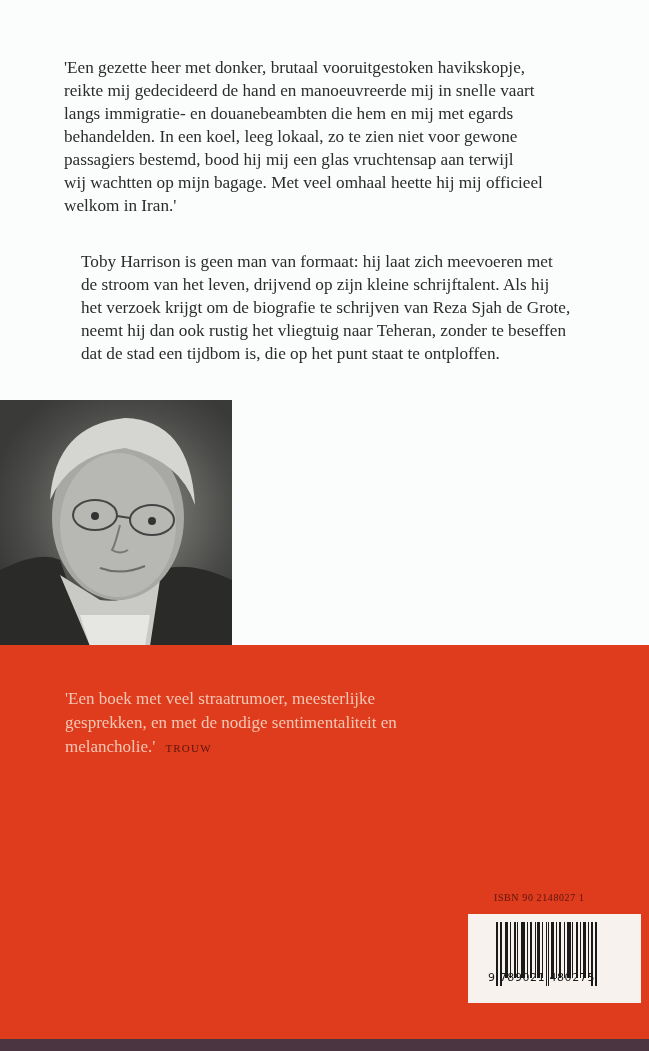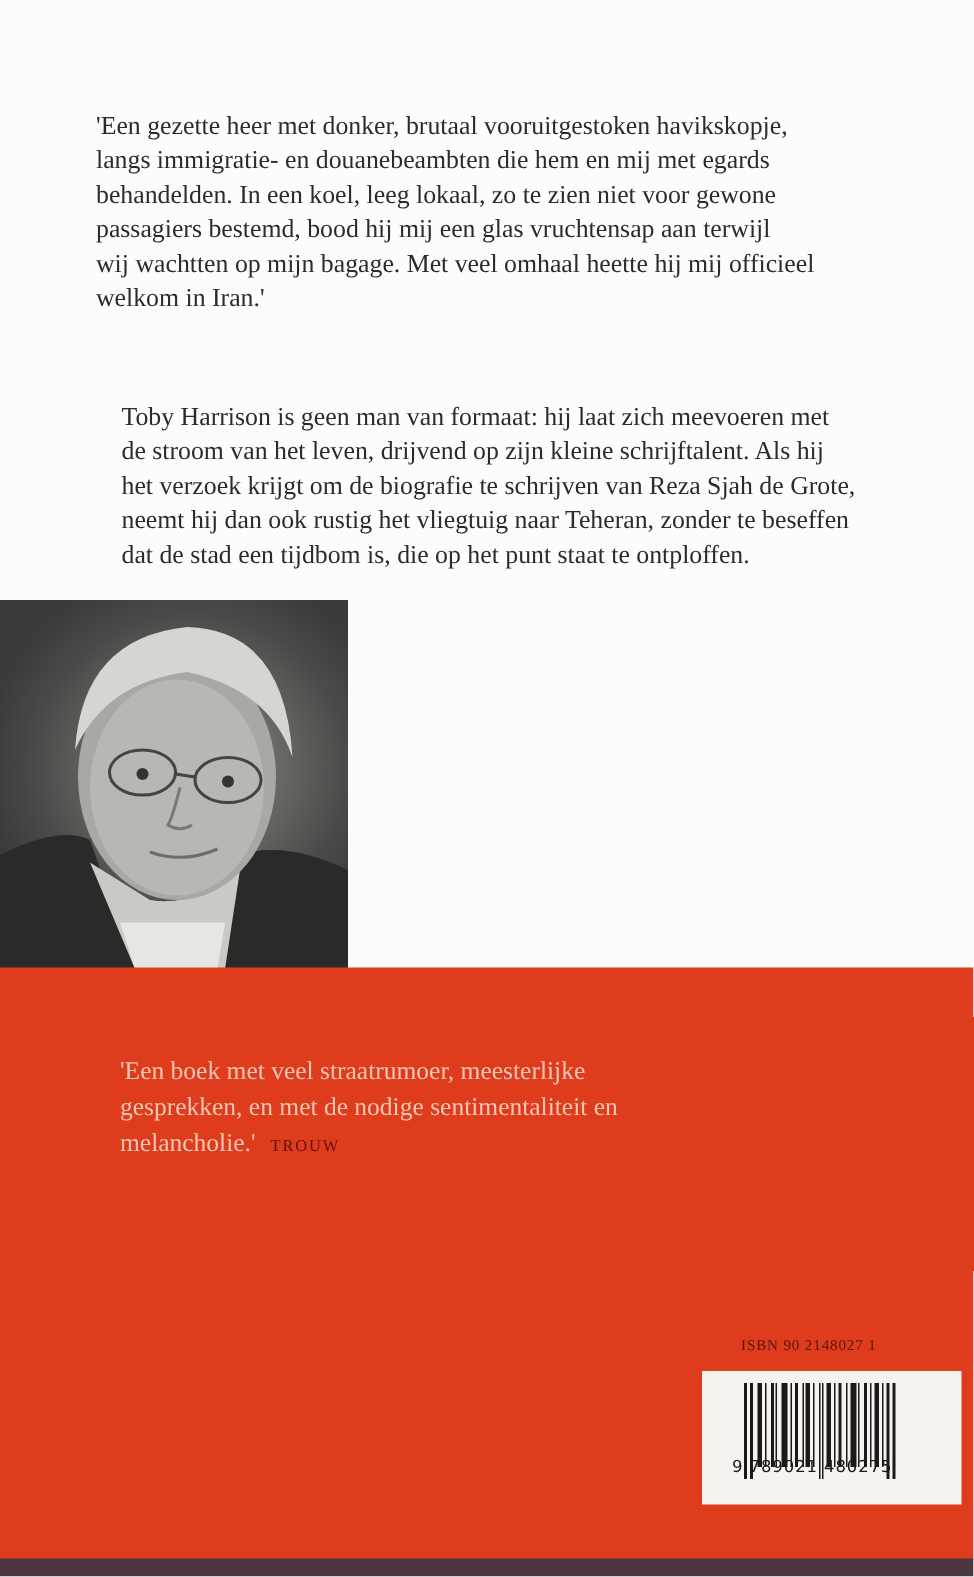--- a/index.html
+++ b/index.html
@@ -2,21 +2,21 @@
 <html><head>
   <meta charset="utf-8">
   <style>
     html, body { margin: 0; padding: 0; }
     body {
       width: 649px; height: 1051px; overflow: hidden; position: relative;
       background: #fbfdfc;
       font-family: "DejaVu Serif", "Liberation Serif", serif;
     }
     .top {
-      position: absolute; left: 0; top: 16px; width: 529px; height: 645px;
+      position: absolute; left: 0; top: 0; width: 529px; height: 645px;
       background: #fbfdfc;
     }
     .excerpt {
       position: absolute; left: 64px; top: 56px; width: 570px;
       font-family: "Liberation Serif", "DejaVu Serif", serif;
       font-size: 17.2px; line-height: 23px; color: #2b2b2b;
       margin: 0;
     }
     .synopsis {
       position: absolute; left: 64px; top: 233px; width: 570px;
@@ -31,21 +31,21 @@
       overflow: hidden;
     }
     .photo svg { position: absolute; left: 0; top: 0; }
     .red {
       position: absolute; left: 0; top: 645px; width: 649px; height: 395px;
       background: #de3c1c;
     }
     .quote {
       position: absolute; left: 65px; top: 687px; width: 420px;
       font-family: "Liberation Serif", "DejaVu Serif", serif;
-      font-size: 17px; line-height: 24px; color: #f4c7b5; margin: 15px;
+      font-size: 17px; line-height: 24px; color: #f4c7b5; margin: 0;
     }
     .quote .line { display: block; white-space: nowrap; }
     .source {
       font-size: 11px; letter-spacing: 1.2px; color: #5a1410; margin-left: 10px;
     }
     .isbn {
       position: absolute; left: 494px; top: 892px;
       font-family: "Liberation Serif", "DejaVu Serif", serif;
       font-size: 10px; color: #5a1410; letter-spacing: 0.6px; white-space: nowrap;
     }
@@ -68,20 +68,21 @@
       position: absolute; left: 0; top: 1039px; width: 649px; height: 12px;
       background: #4a3540;
     }
   </style>
 </head>
 <body>
 
 <div class="top">
   <p class="excerpt">
     <span class="line">'Een gezette heer met donker, brutaal vooruitgestoken havikskopje,</span>
+    <span class="line">reikte mij gedecideerd de hand en manoeuvreerde mij in snelle vaart</span>
     <span class="line">langs immigratie- en douanebeambten die hem en mij met egards</span>
     <span class="line">behandelden. In een koel, leeg lokaal, zo te zien niet voor gewone</span>
     <span class="line">passagiers bestemd, bood hij mij een glas vruchtensap aan terwijl</span>
     <span class="line">wij wachtten op mijn bagage. Met veel omhaal heette hij mij officieel</span>
     <span class="line">welkom in Iran.'</span>
   </p>
 
   <p class="synopsis">
     <span class="line">Toby Harrison is geen man van formaat: hij laat zich meevoeren met</span>
     <span class="line">de stroom van het leven, drijvend op zijn kleine schrijftalent. Als hij</span>

